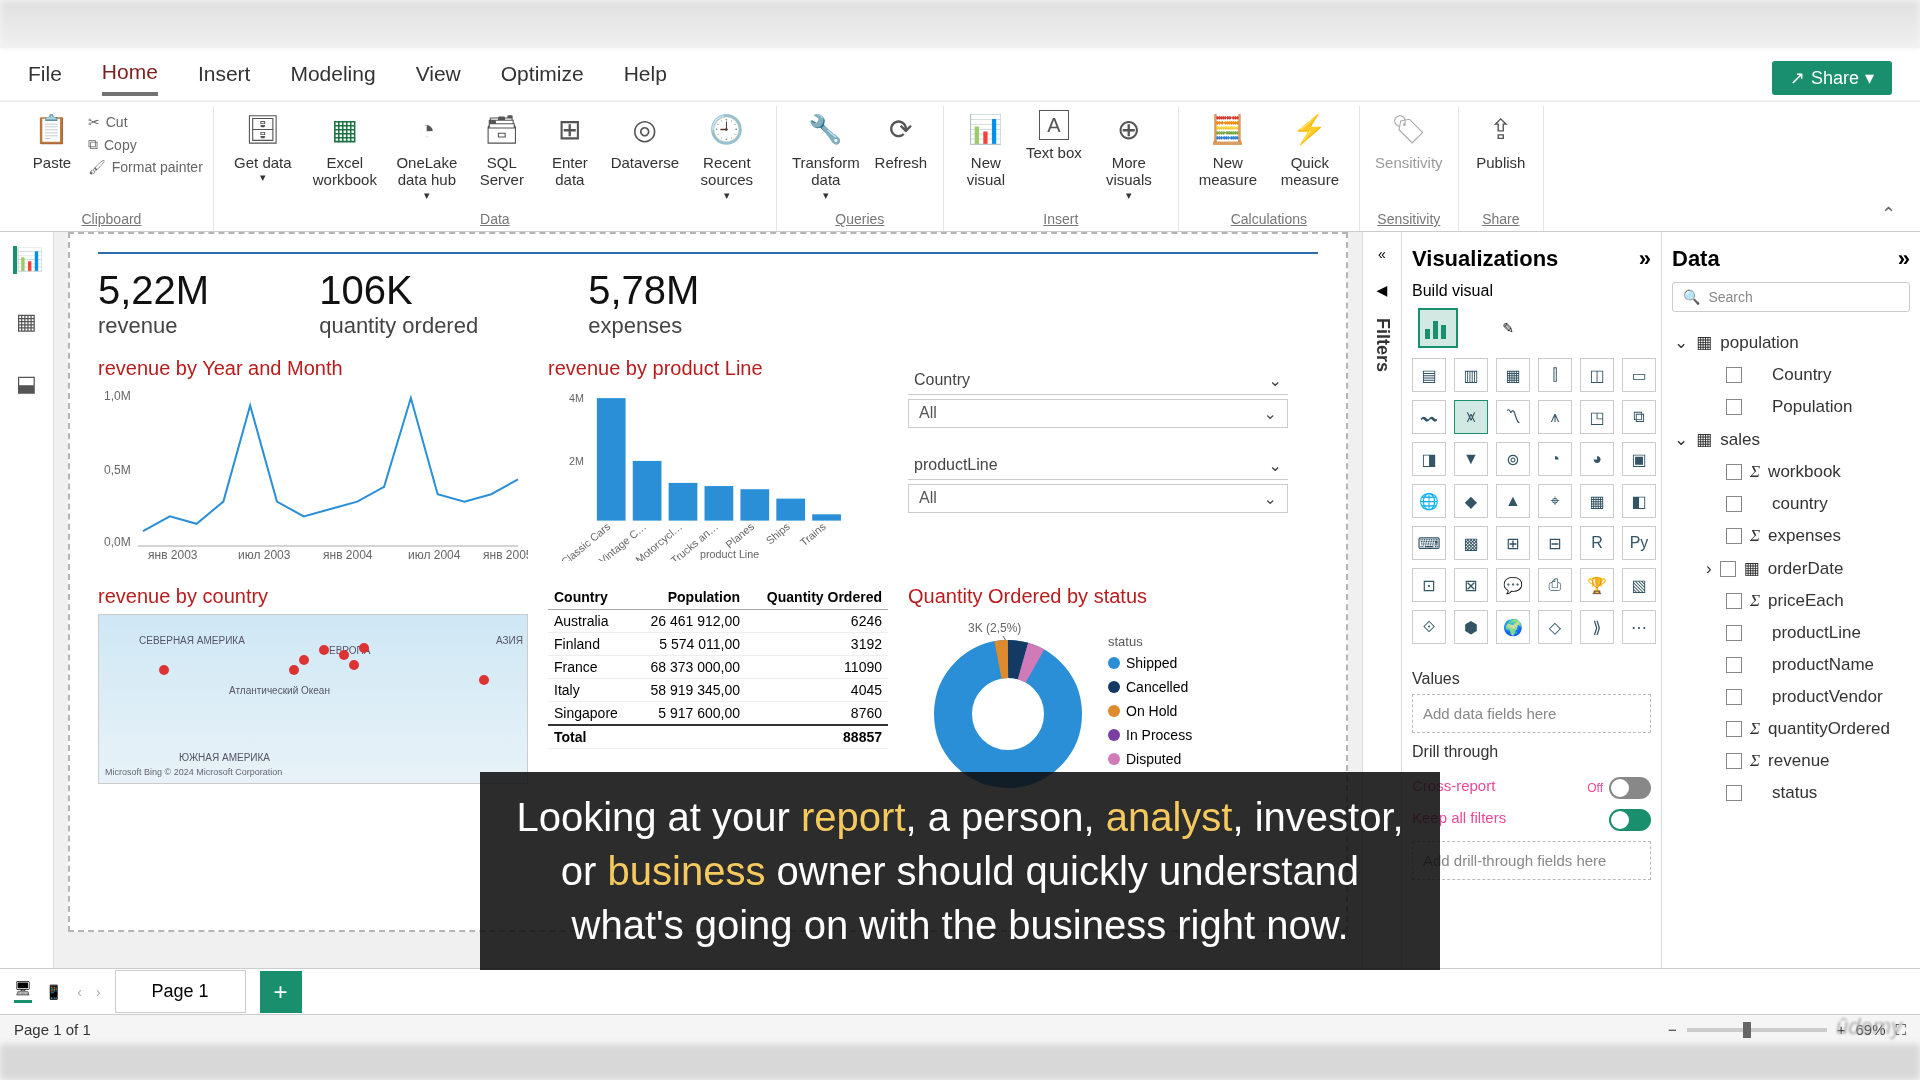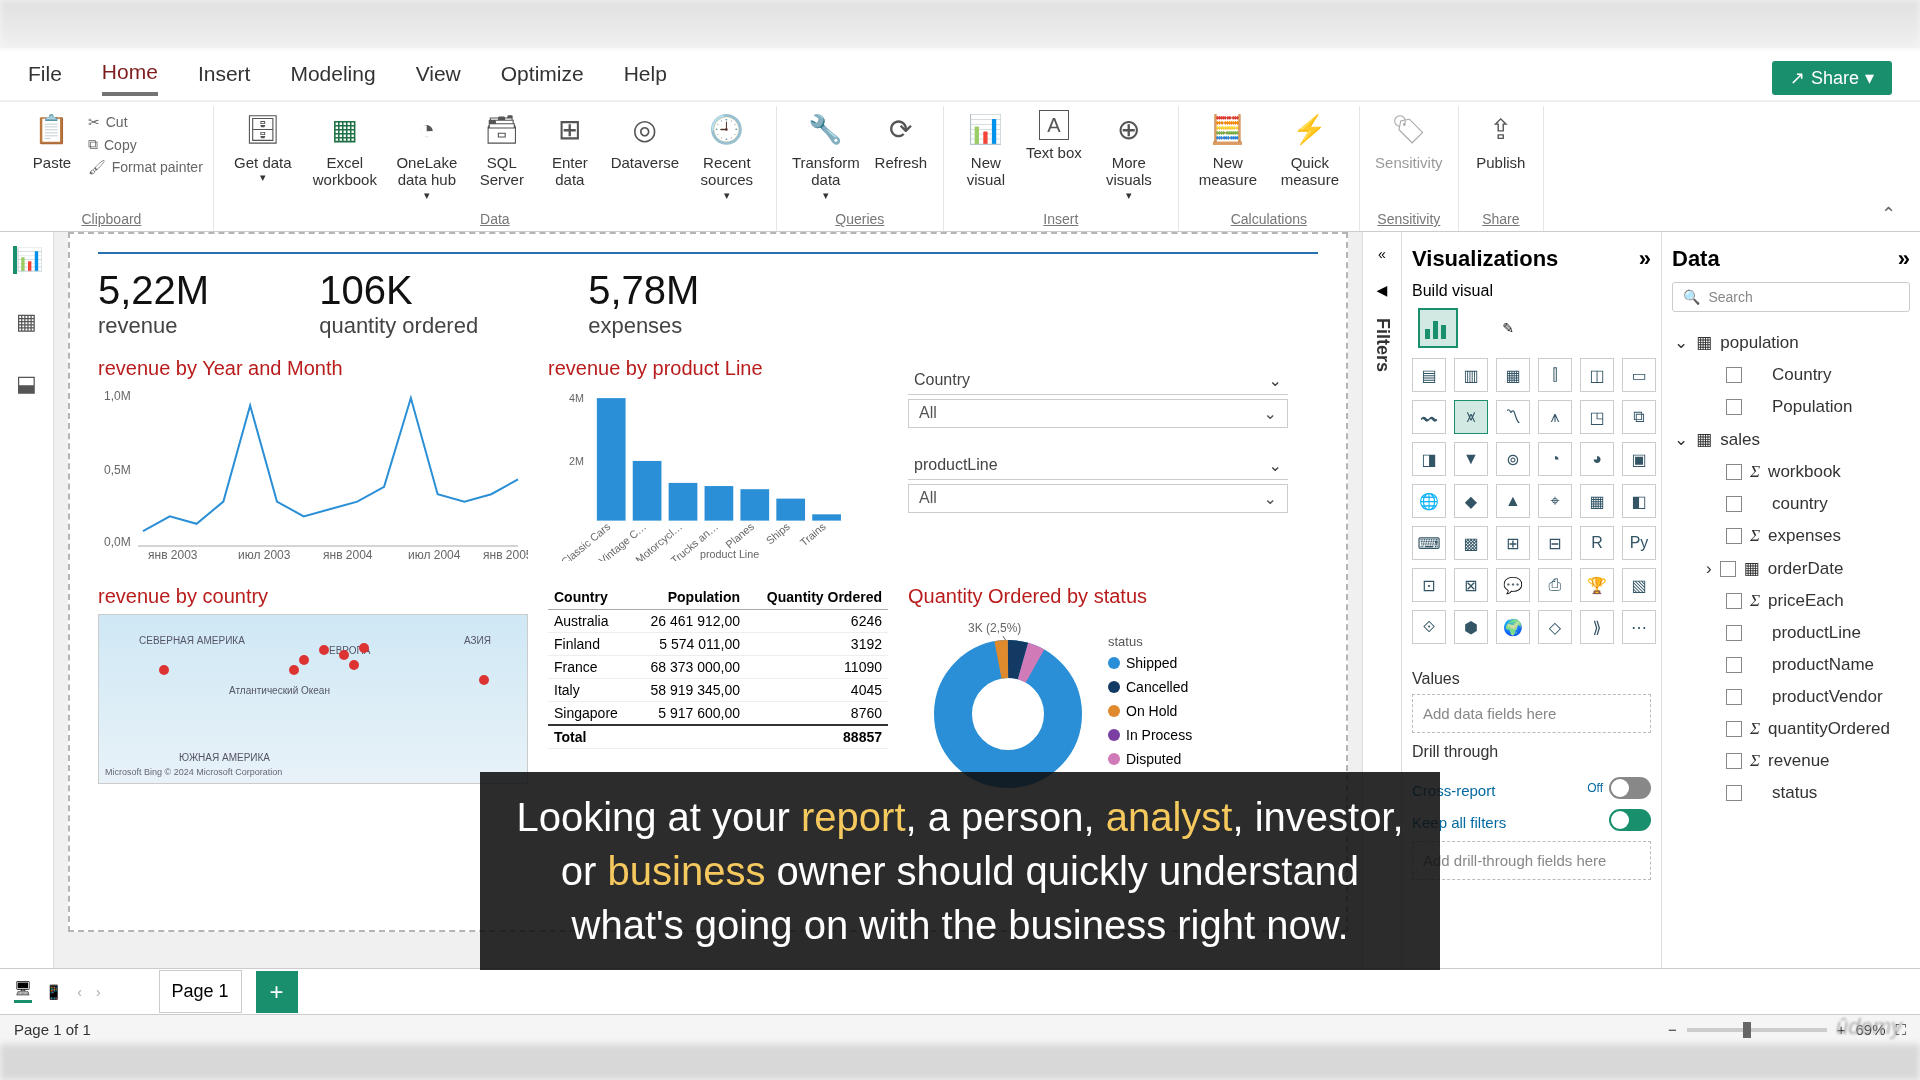--- a/index.html
+++ b/index.html
@@ -87,35 +87,35 @@
 .viz-pane { width: 260px; background:#fff; border-right:1px solid #ddd; padding: 14px 10px; display:flex; flex-direction:column; }
 .viz-pane h3, .data-pane h3 { font-size: 22px; font-weight:600; margin-bottom: 10px; display:flex; justify-content:space-between; align-items:center; }
 .viz-build { font-size:16px; margin-bottom:8px; }
 .viz-tabs { display:flex; gap:30px; margin-bottom:10px; padding-left:6px; }
 .viz-tab-icon { width:40px; height:40px; display:flex; align-items:center; justify-content:center; border:1px solid transparent; }
 .viz-tab-icon.active { background:#1a8f6d33; border:2px solid #1a8f6d; }
 .viz-grid { display:grid; grid-template-columns: repeat(6, 34px); gap: 8px; margin-bottom: 16px; }
 .viz-cell { width:34px; height:34px; border:1px solid #ccc; display:flex; align-items:center; justify-content:center; font-size:16px; color:#356; }
 .fld-label { font-size:16px; color:#333; margin: 10px 0 6px; }
 .fld-well { border:1px dashed #bbb; padding:10px; font-size:15px; color:#888; }
-.toggle-row { display:flex; justify-content:space-between; align-items:flex-end; font-size:15px; color:#0369a1; margin-top:10px; }
+.toggle-row { display:flex; justify-content:space-between; align-items:flex-start; font-size:15px; color:#ec4899; margin-top:10px; }
 .toggle { width:42px; height:22px; background:#888; border-radius:11px; position:relative; }
 .toggle::after { content:""; width:18px; height:18px; background:#fff; border-radius:50%; position:absolute; top:2px; left:2px; }
 
 .data-pane { width: 258px; background:#fff; padding: 14px 10px; }
 .search-box { border:1px solid #ccc; border-radius:3px; padding:6px 10px; display:flex; align-items:center; gap:8px; color:#888; margin-bottom:14px; }
 .tree-item { display:flex; align-items:center; gap:8px; padding:6px 2px; font-size:17px; color:#333; }
 .tree-item .chk { width:16px; height:16px; border:1px solid #888; }
 .tree-item.header { font-weight:400; }
 .tree-child { padding-left: 54px; }
 .sigma { font-style: italic; font-family: serif; }
 
 
 .page-bar { position:absolute; left:0; right:0; bottom: 66px; height: 46px; background:#fff; border-top:1px solid #ccc; display:flex; align-items:center; padding:0 14px; gap:14px; }
-.page-tab { padding:10px 12px; border:1px solid #ccc; font-size:18px;margin-left:44px; }
+.page-tab { padding:10px 36px; border:1px solid #ccc; font-size:18px; }
 .page-add { width:42px; height:42px; background:#1a8f6d; color:#fff; display:flex; align-items:center; justify-content:center; font-size:24px; }
 
 .status-bar { position:absolute; left:0; right:0; bottom:36px; height:30px; background:#f5f5f5; border-top:1px solid #ccc; display:flex; align-items:center; padding:0 14px; font-size:15px; color:#333; justify-content:space-between; }
 .zoom-ctrl { display:flex; align-items:center; gap:10px; }
 .zoom-slider { width:140px; height:4px; background:#ccc; position:relative; }
 .zoom-slider::after { content:""; position:absolute; width:8px; height:16px; background:#666; top:-6px; left:40%; }
 
 
 .subtitle { position:absolute; left:50%; transform:translateX(-50%); bottom: 110px; background: rgba(15,15,15,0.88); color:#fff; font-size: 40px; padding: 18px 36px; text-align:center; line-height:1.35; max-width: 1260px; }
 .subtitle .hl { color: #f5c95d; }
@@ -367,21 +367,21 @@
           </div>
         </div>
       </div>
 
       <div class="charts-row2">
         <div class="chart-box map-box">
           <div class="chart-title">revenue by country</div>
           <div class="map-ph">
             <span style="position:absolute;top:20px;left:40px">СЕВЕРНАЯ АМЕРИКА</span>
             <span style="position:absolute;top:30px;left:230px">ЕВРОПА</span>
-            <span style="position:absolute;top:20px;right:36px">АЗИЯ</span>
+            <span style="position:absolute;top:20px;right:4px">АЗИЯ</span>
             <span style="position:absolute;top:70px;left:130px">Атлантический Океан</span>
             <span style="position:absolute;bottom:20px;left:80px">ЮЖНАЯ АМЕРИКА</span>
             <span style="position:absolute;bottom:6px;left:6px;font-size:9px;color:#667">Microsoft Bing © 2024 Microsoft Corporation</span>
             <div class="map-dot" style="top:50px;left:60px"></div>
             <div class="map-dot" style="top:40px;left:200px"></div>
             <div class="map-dot" style="top:30px;left:220px"></div>
             <div class="map-dot" style="top:35px;left:240px"></div>
             <div class="map-dot" style="top:28px;left:260px"></div>
             <div class="map-dot" style="top:45px;left:250px"></div>
             <div class="map-dot" style="top:50px;left:190px"></div>

